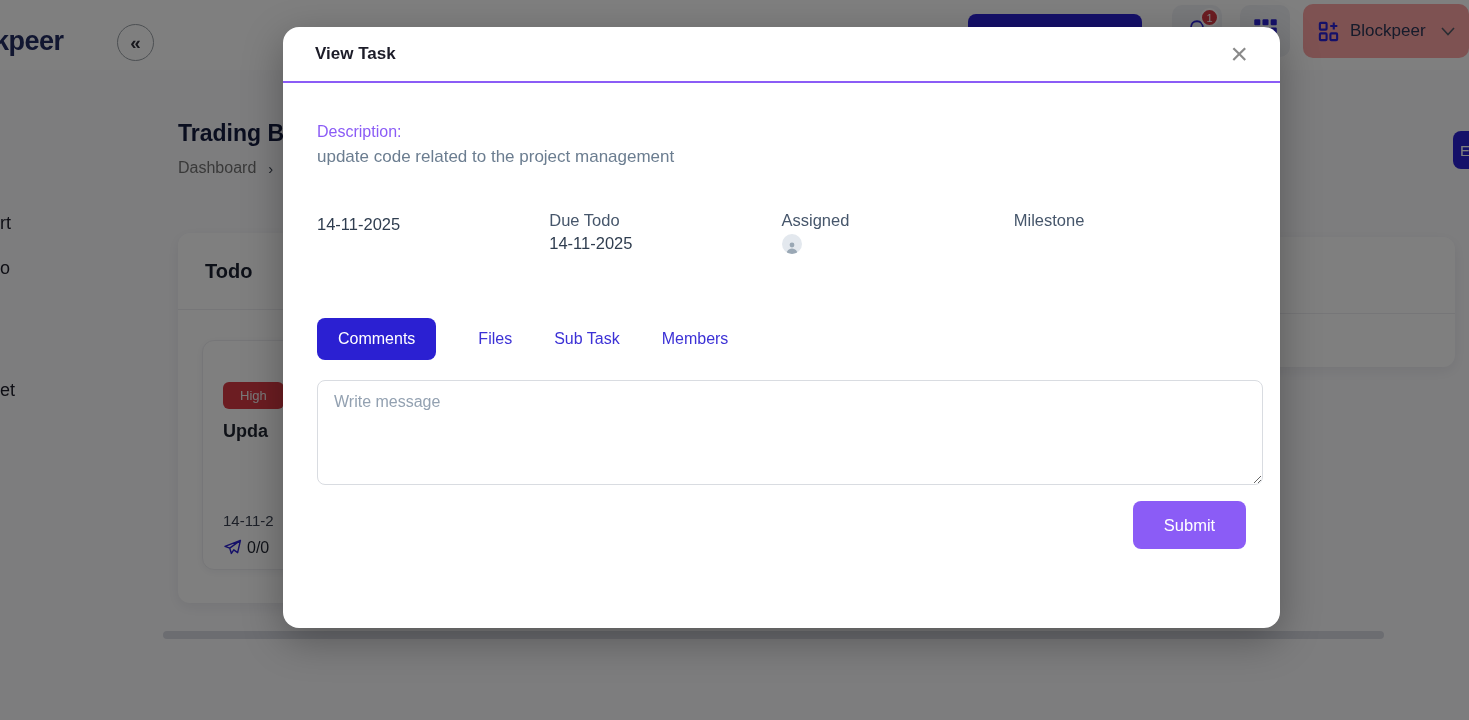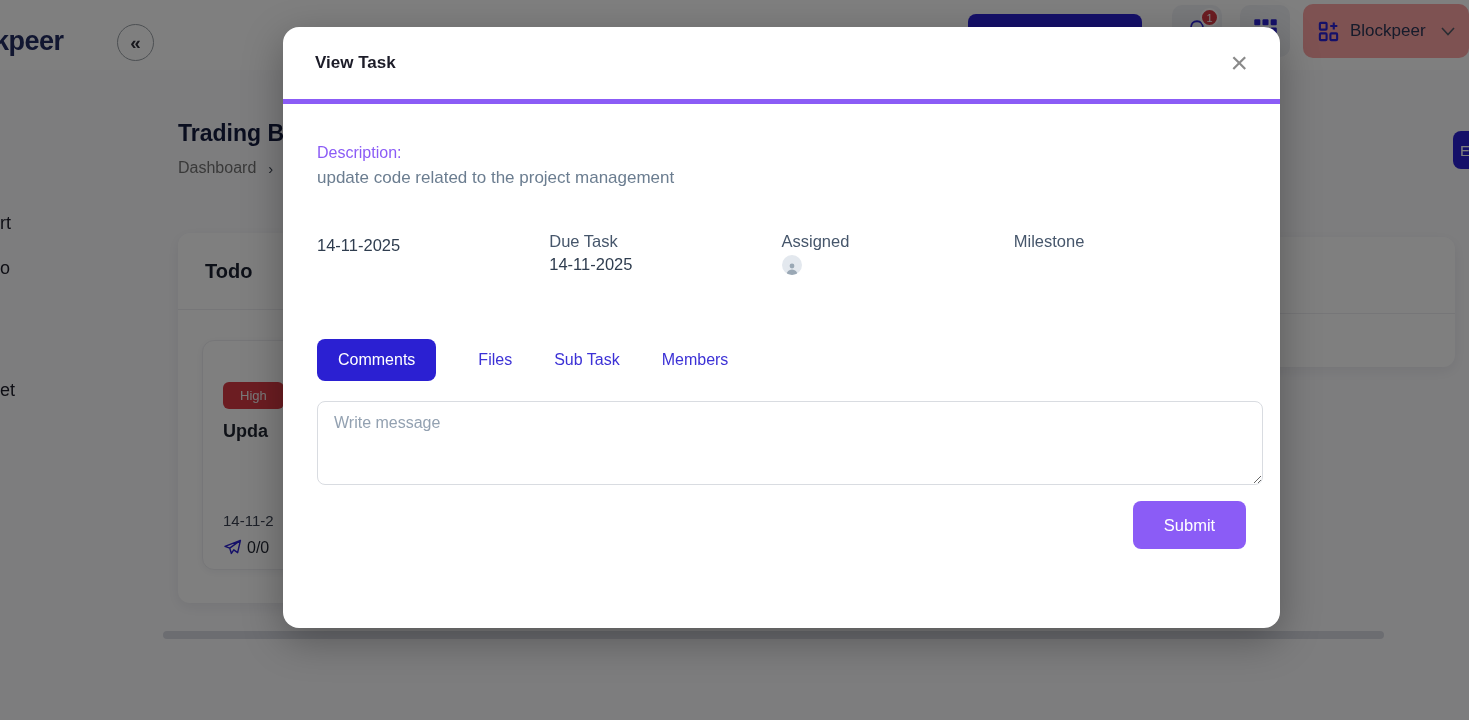--- a/index.html
+++ b/index.html
@@ -52,35 +52,35 @@
   .edge-btn { position:absolute; left:1453px; top:131px; width:30px; height:38px; border-radius:8px;
     background:#2b20d2; color:#fff; font-size:15px; display:flex; align-items:center; padding-left:7px; cursor:pointer; }
   .hscroll { position:absolute; left:163px; top:631px; width:1221px; height:8px; border-radius:4px; background:#d8dae3; cursor:pointer; }
 
   
   .overlay { position:absolute; inset:0; background:rgba(0,0,0,0.5); z-index:5; }
 
   
   .modal { position:absolute; left:283px; top:27px; width:997px; height:601px; background:#fff; z-index:10;
     border-radius:16px; box-shadow:0 12px 40px rgba(0,0,0,.3); }
-  .modal-head { height:77px; display:flex; align-items:center; padding:0 32px; border-bottom:5px solid #8b5cf6; }
+  .modal-head { height:56px; display:flex; align-items:center; padding:0 32px; border-bottom:2px solid #8b5cf6; }
   .modal-title { font-size:17px; font-weight:bold; color:#1c1c28; }
   .modal-close { margin-left:auto; font-size:30px; line-height:20px; color:#8a8a8a; background:none; border:none; cursor:pointer; }
   .modal-body { padding:40px 34px 0 34px; }
   .desc-label { font-size:16px; color:#8b5cf6; }
   .desc-value { margin-top:6px; font-size:17px; color:#6b7d90; }
   .meta-row { display:flex; margin-top:44px; }
   .meta-col { width:25%; }
   .meta-label { font-size:16.5px; color:#46566b; }
   .meta-value { margin-top:4px; font-size:16.5px; color:#2f3d4f; min-height:20px; }
   .avatar { width:20px; height:20px; border-radius:50%; background:#e3e8ee; display:flex; align-items:flex-end; justify-content:center; overflow:hidden; }
   .tabs { display:flex; align-items:center; gap:42px; margin-top:64px; }
   .tab { font-size:16px; color:#3c31d6; background:none; border:none; cursor:pointer; font-family:inherit; }
   .tab.active { background:#2b20d2; color:#fff; border-radius:8px; padding:12px 21px; }
-  .msg-box { margin-top:20px; width:946px; height:84px; border:1px solid #d9dce1; border-radius:8px;
+  .msg-box { margin-top:20px; width:946px; height:105px; border:1px solid #d9dce1; border-radius:8px;
     padding:12px 16px; font-size:16px; font-family:inherit; color:#33414f; resize:both; }
   .msg-box::placeholder { color:#93a1b1; }
   .submit-row { text-align:right; margin-top:12px; padding-right:0; }
   .submit-btn { width:113px; height:48px; background:#8b5cf6; color:#fff; border:none; border-radius:8px;
     font-size:16.5px; font-family:inherit; cursor:pointer; }
 </style>
 </head>
 <body>
 
 <div class="bg">
@@ -179,21 +179,21 @@
 
   <div class="modal-body">
     <div class="desc-label">Description:</div>
     <div class="desc-value">update code related to the project management</div>
 
     <div class="meta-row">
       <div class="meta-col">
         <div class="meta-value">14-11-2025</div>
       </div>
       <div class="meta-col">
-        <div class="meta-label">Due Task</div>
+        <div class="meta-label">Due Todo</div>
         <div class="meta-value">14-11-2025</div>
       </div>
       <div class="meta-col">
         <div class="meta-label">Assigned</div>
         <div class="meta-value">
           <span class="avatar">
             <svg width="14" height="13" viewBox="0 0 14 13">
               <circle cx="7" cy="4" r="2.4" fill="#9aa8b5"></circle>
               <path d="M1.5 13 A5.5 5.5 0 0 1 12.5 13 Z" fill="#9aa8b5"></path>
             </svg>

